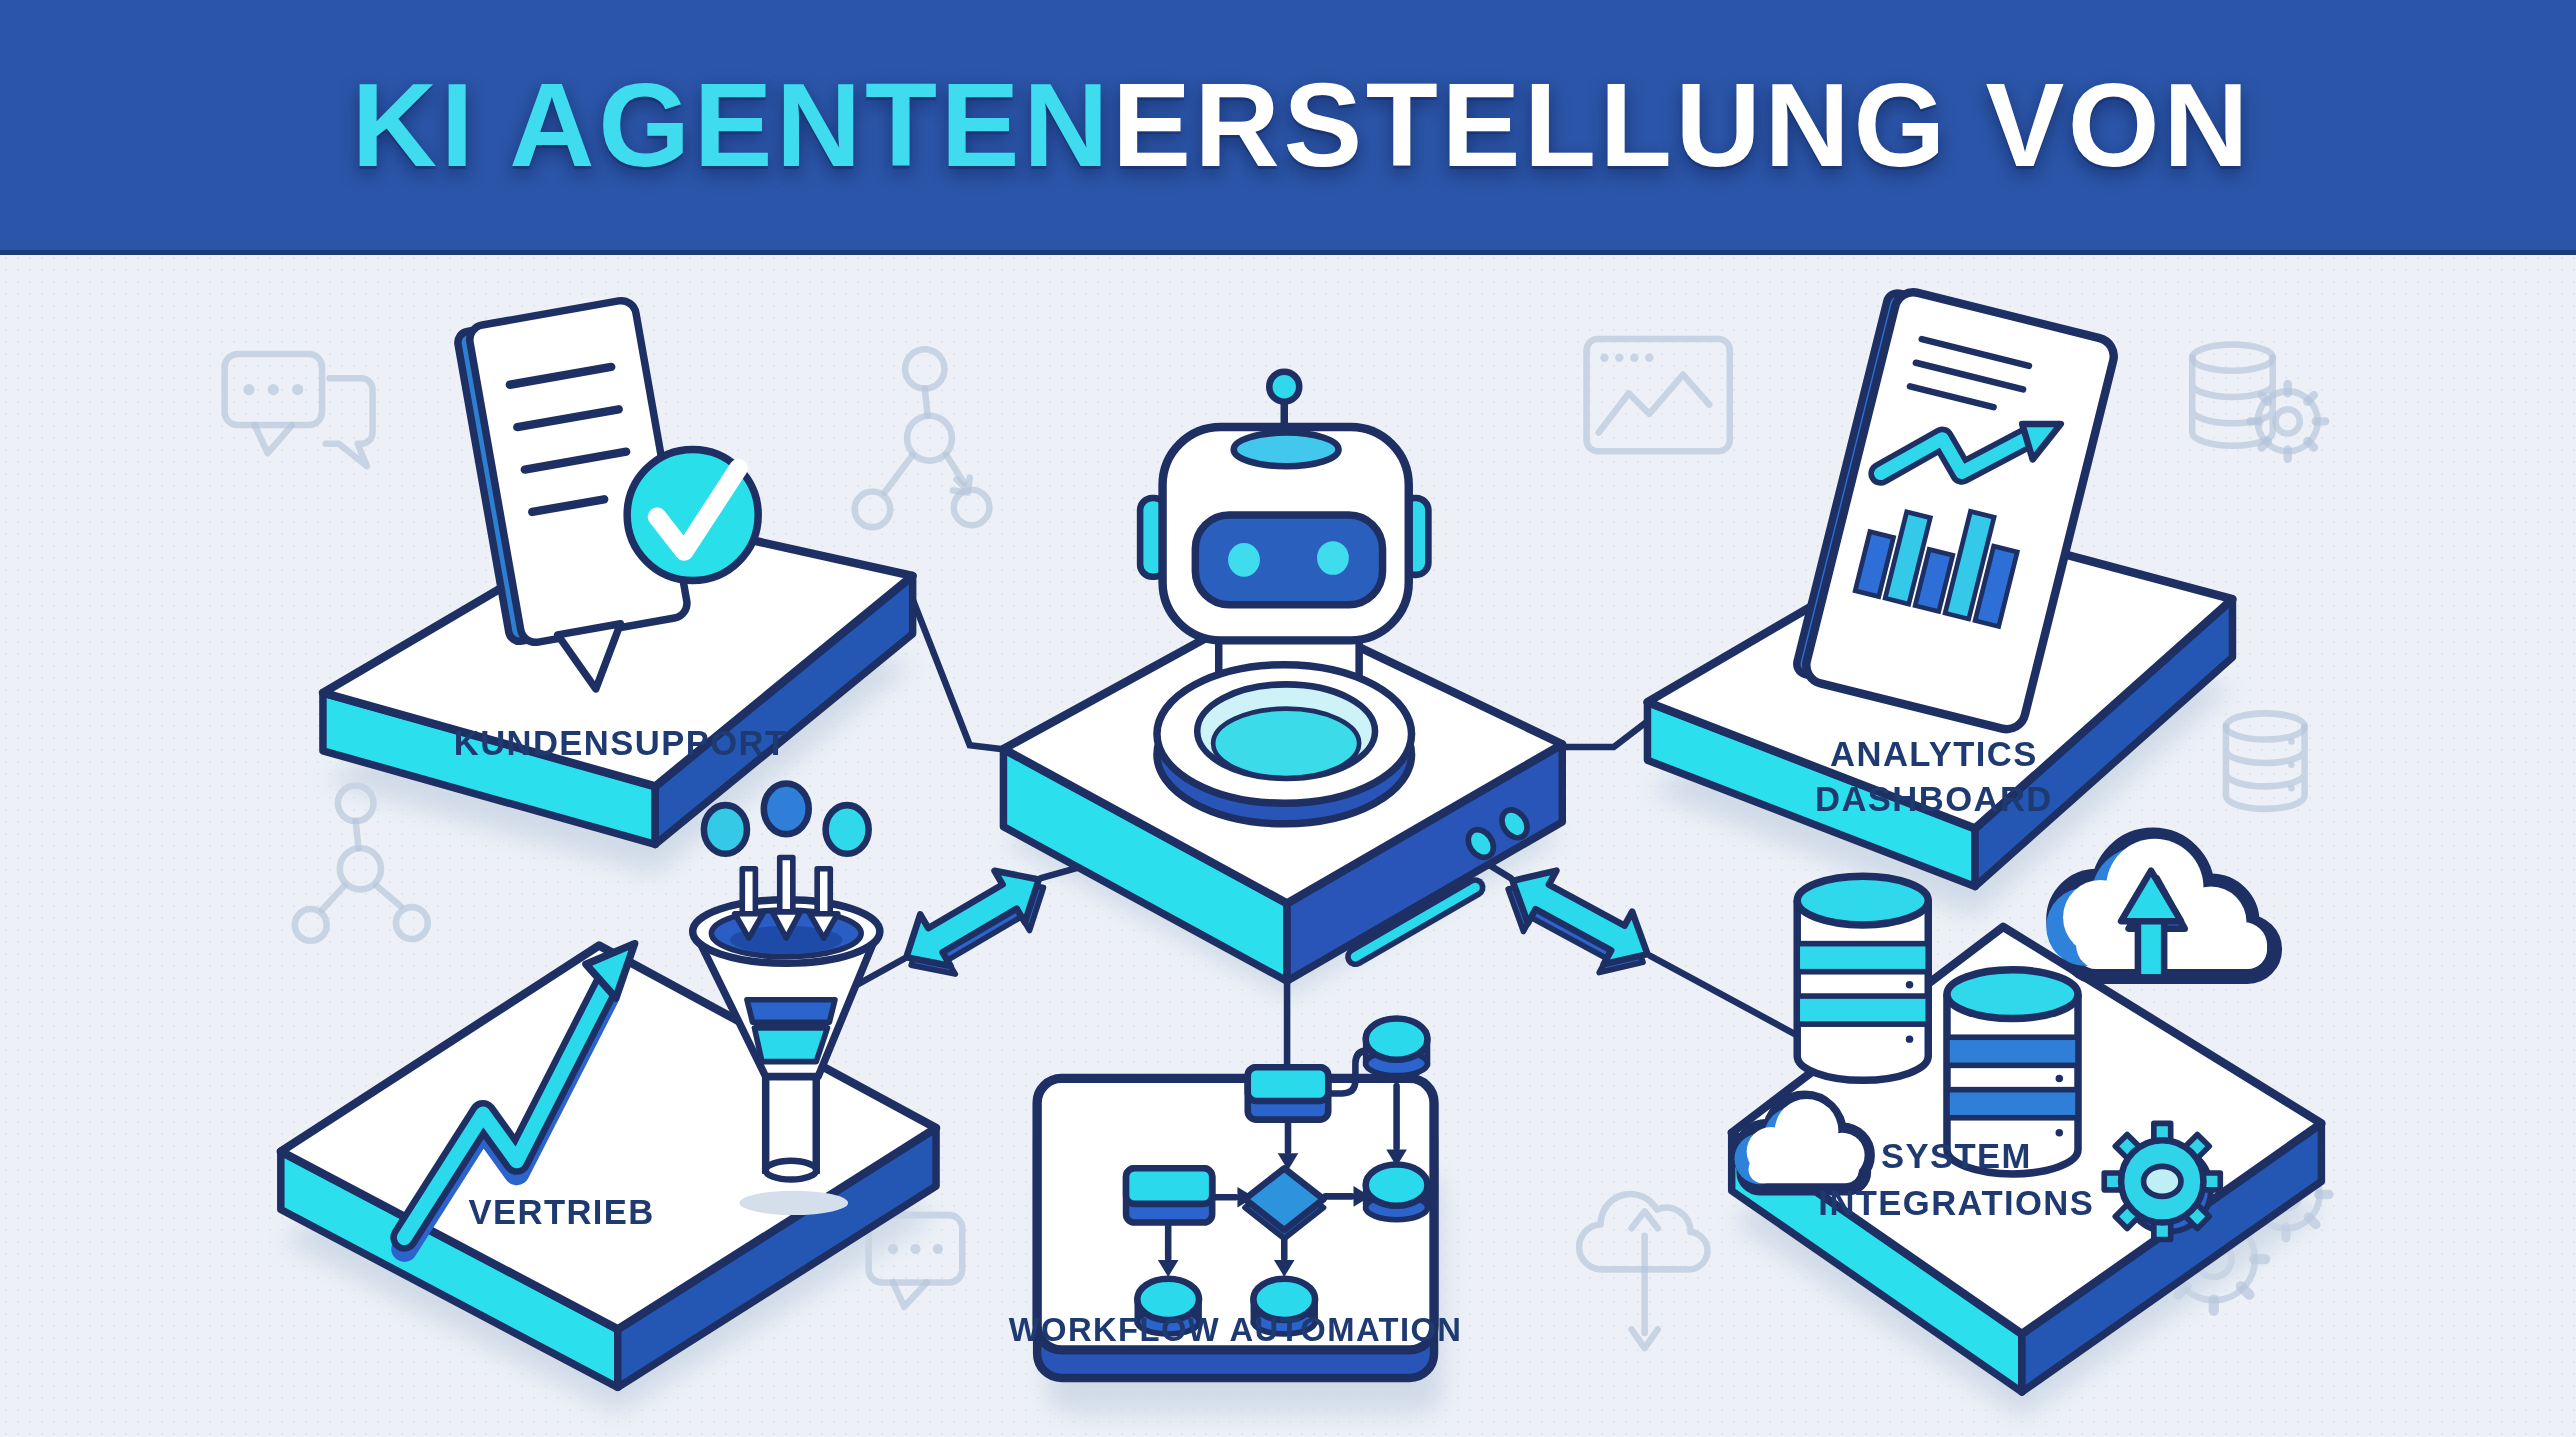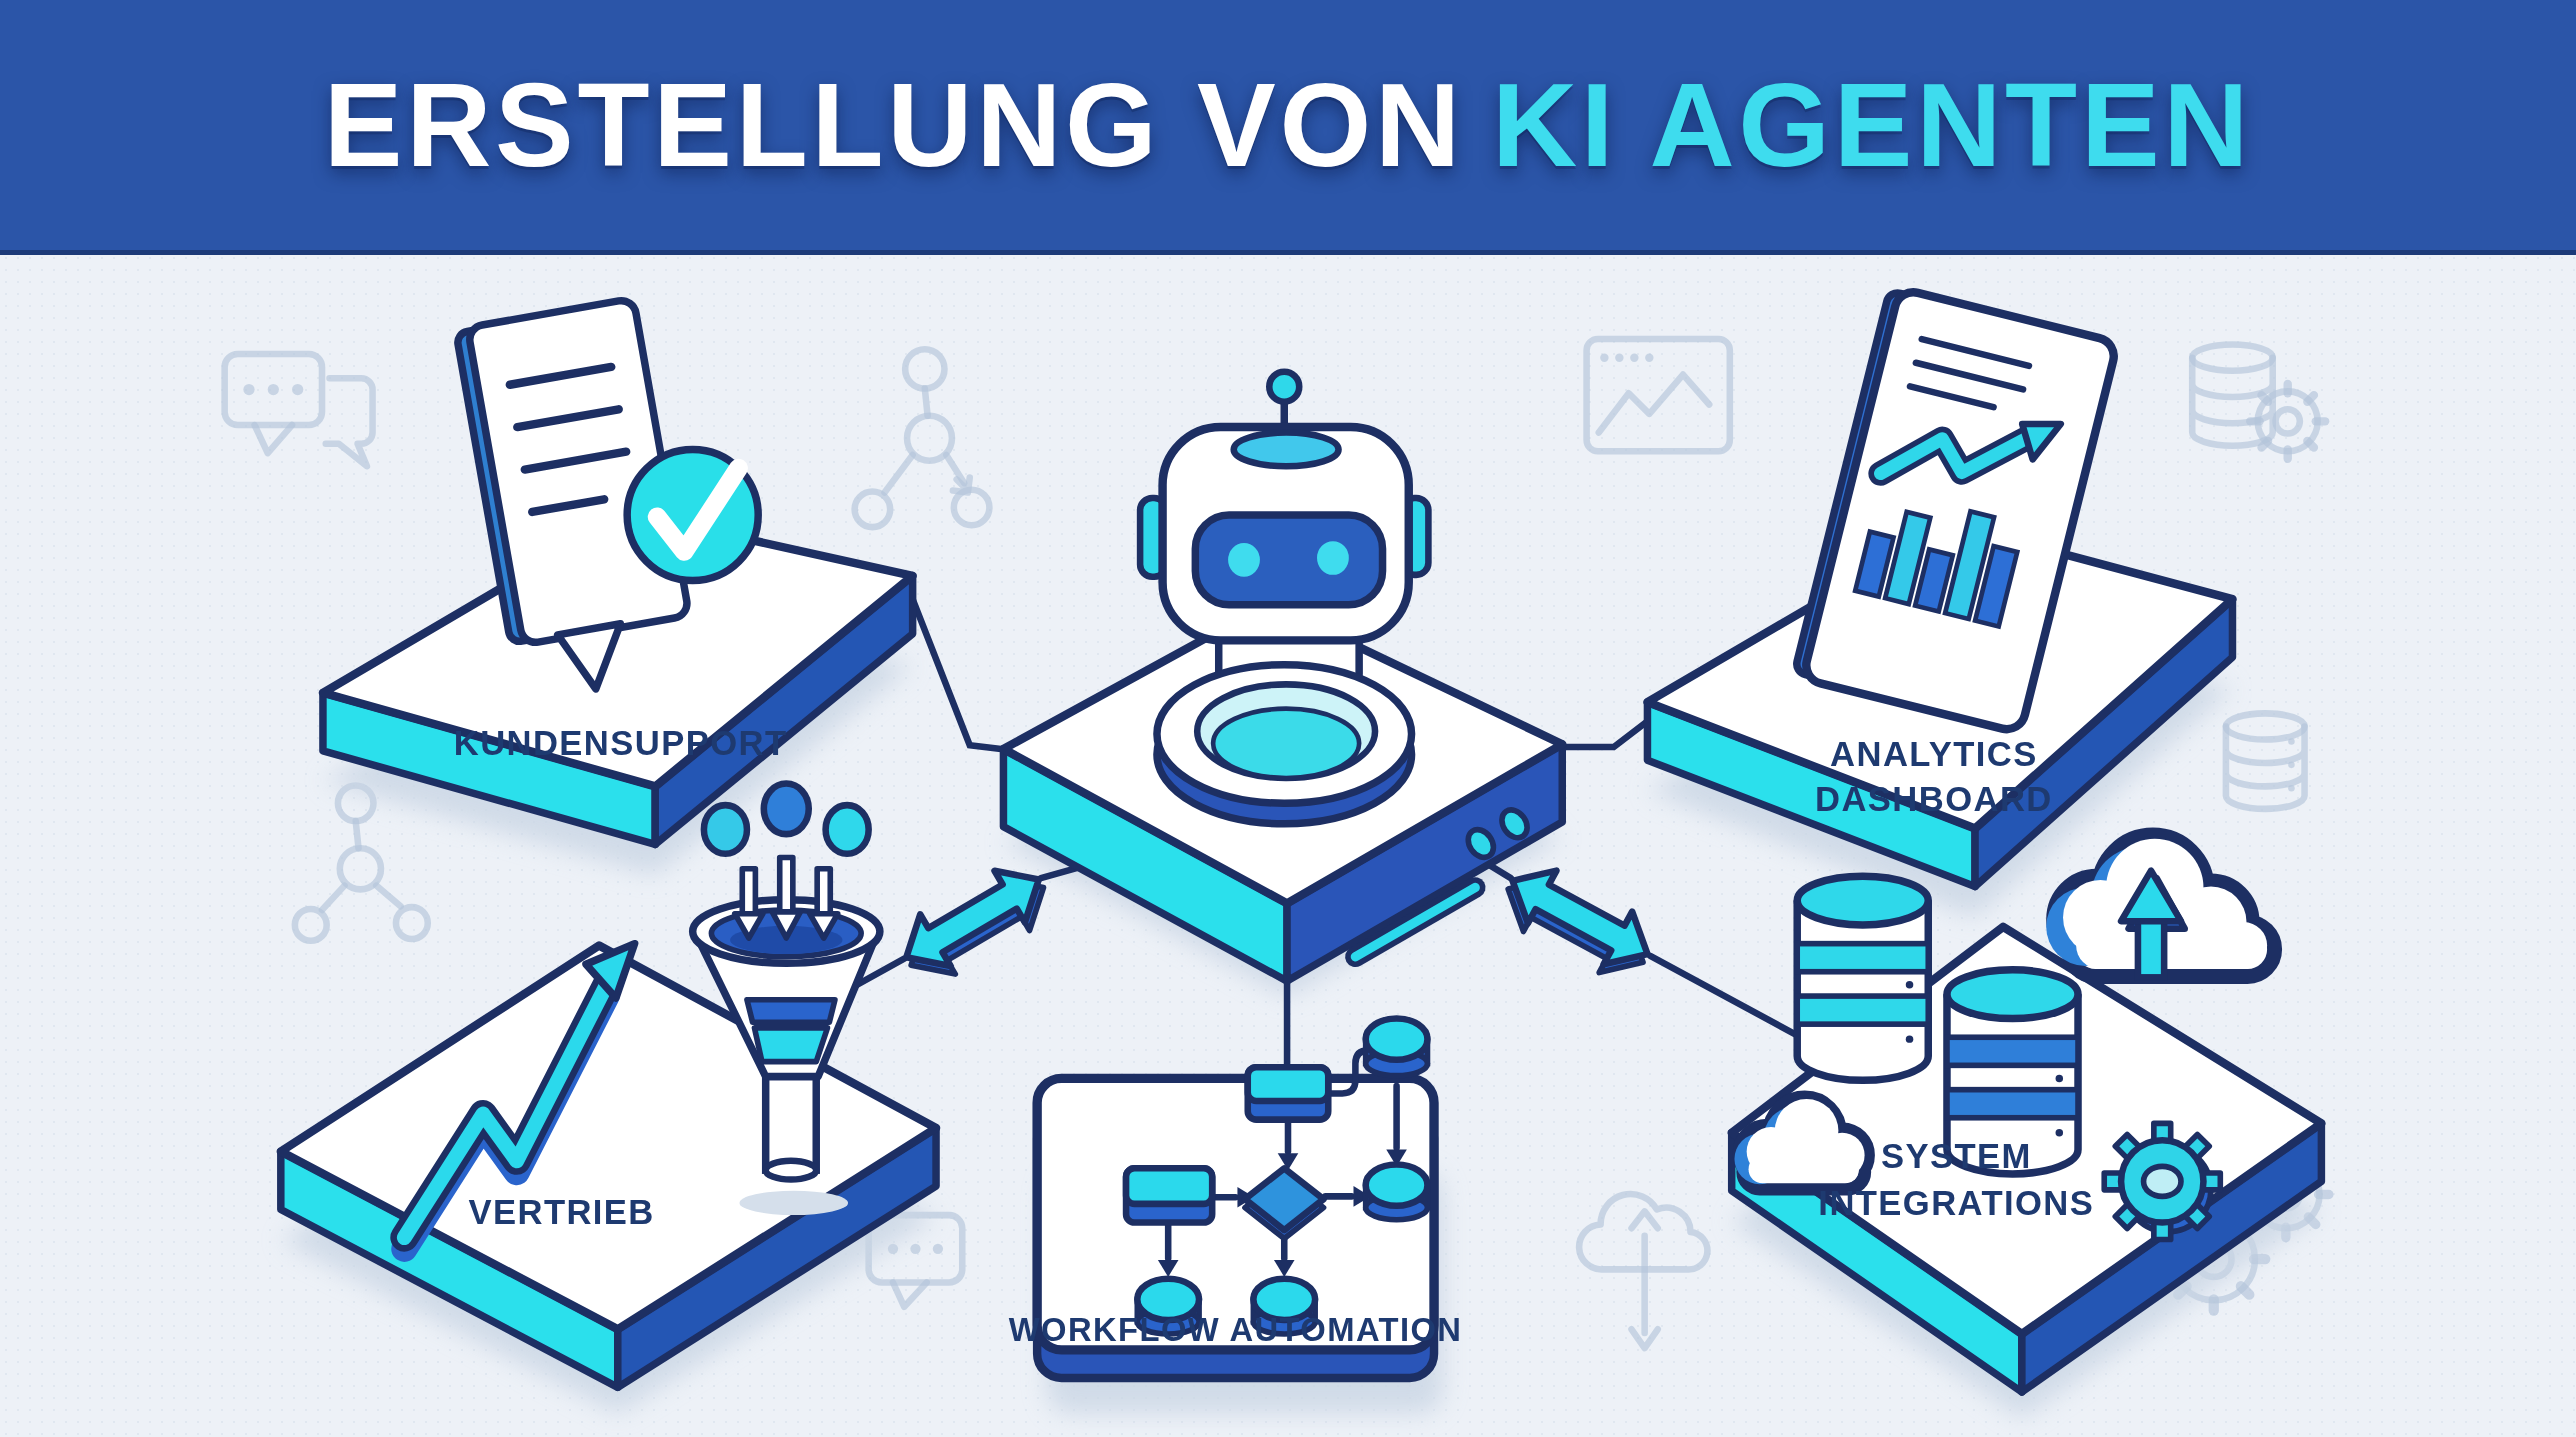--- a/index.html
+++ b/index.html
@@ -32,22 +32,22 @@
   }
   .wf-label{font-size:35px;}
   .deco{stroke:#b3c4da;stroke-width:7;fill:none;stroke-linecap:round;stroke-linejoin:round;opacity:.65;}
   .deco-fill{fill:#b3c4da;stroke:none;opacity:.65;}
   .ln{stroke:#1d2f63;stroke-width:7;fill:none;stroke-linecap:round;}
 </style>
 </head>
 <body>
 
 <header class="banner">
+  <span class="t t-accent">KI AGENTEN</span>
   <span class="t t-white">ERSTELLUNG VON</span>
-  <span class="t t-accent">KI AGENTEN</span>
 </header>
 
 <svg class="scene" width="2576" height="1438" viewBox="0 0 2752 1536">
   <defs>
     <filter id="soft" x="-40%" y="-40%" width="180%" height="180%">
         <feGaussianBlur stdDeviation="13"></feGaussianBlur>
       </filter>
   </defs>
 
   <g>

